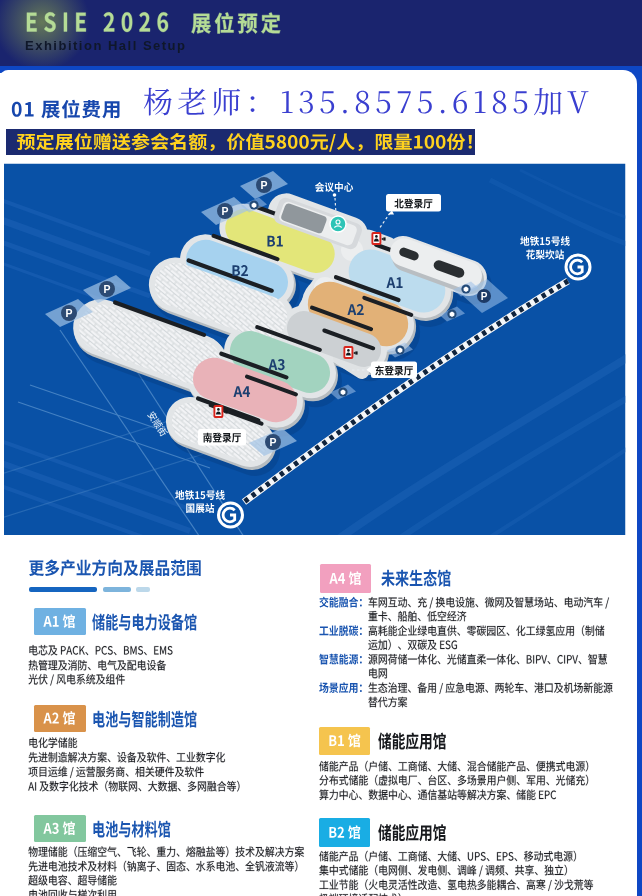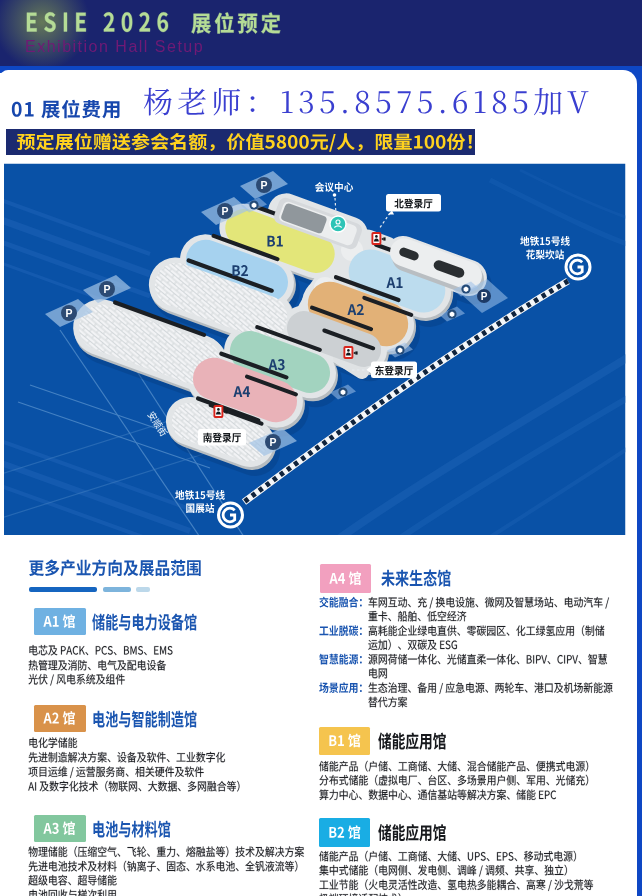--- a/index.html
+++ b/index.html
@@ -7,21 +7,21 @@
 .abs { position:absolute; }
 
 </style></head><body>
 <div id="page">
 <div class="abs" style="left:0;top:0;width:642px;height:66px;background:#1a246e;"></div>
 <div class="abs" style="left:-8px;top:-28px;width:100px;height:100px;border-radius:50%;background:radial-gradient(circle,rgba(105,125,88,0.95),rgba(105,125,88,0) 68%);"></div>
 <div class="abs" style="left:0;top:66px;width:642px;height:7px;background:#0e47c4;"></div>
 <div class="abs" style="left:612px;top:66px;width:30px;height:28px;background:#0e47c4;"></div>
 <div class="abs" style="left:636px;top:70px;width:6px;height:826px;background:#0e47c4;"></div>
 <div class="abs" style="left:0;top:69.5px;width:637px;height:826.5px;background:#fff;border-radius:8px 14px 0 0;"></div>
-<div class="abs" style="left:25px;top:38px;font-size:16px;font-weight:normal;letter-spacing:1.5px;color:#701a75;">Exhibition Hall Setup</div>
+<div class="abs" style="left:25px;top:38px;font-size:13px;font-weight:bold;letter-spacing:1.5px;color:#0f172a;">Exhibition Hall Setup</div>
 <div class="abs" style="left:6px;top:128.5px;width:469px;height:26px;background:#1b2a70;"></div>
 <div class="abs" style="left:28.5px;top:587px;width:68.5px;height:4.5px;background:#1565c0;border-radius:2px;"></div>
 <div class="abs" style="left:103px;top:587px;width:28px;height:4.5px;background:#7db4dc;border-radius:2px;"></div>
 <div class="abs" style="left:136px;top:587px;width:14px;height:4.5px;background:#bcd8ea;border-radius:2px;"></div>
 <div class="abs" style="left:33.5px;top:608px;width:52px;height:27px;background:#6fb1e2;border-radius:1.5px;"></div>
 <div class="abs" style="left:33.5px;top:705px;width:52px;height:26.5px;background:#d9924a;border-radius:1.5px;"></div>
 <div class="abs" style="left:33.5px;top:815px;width:52px;height:27px;background:#82c79e;border-radius:1.5px;"></div>
 <div class="abs" style="left:320px;top:564px;width:51px;height:29px;background:#f2a0bf;border-radius:1.5px;"></div>
 <div class="abs" style="left:319px;top:726.5px;width:51px;height:28.5px;background:#f5c44e;border-radius:1.5px;"></div>
 <div class="abs" style="left:319px;top:818px;width:51px;height:29px;background:#19ade4;border-radius:1.5px;"></div>

